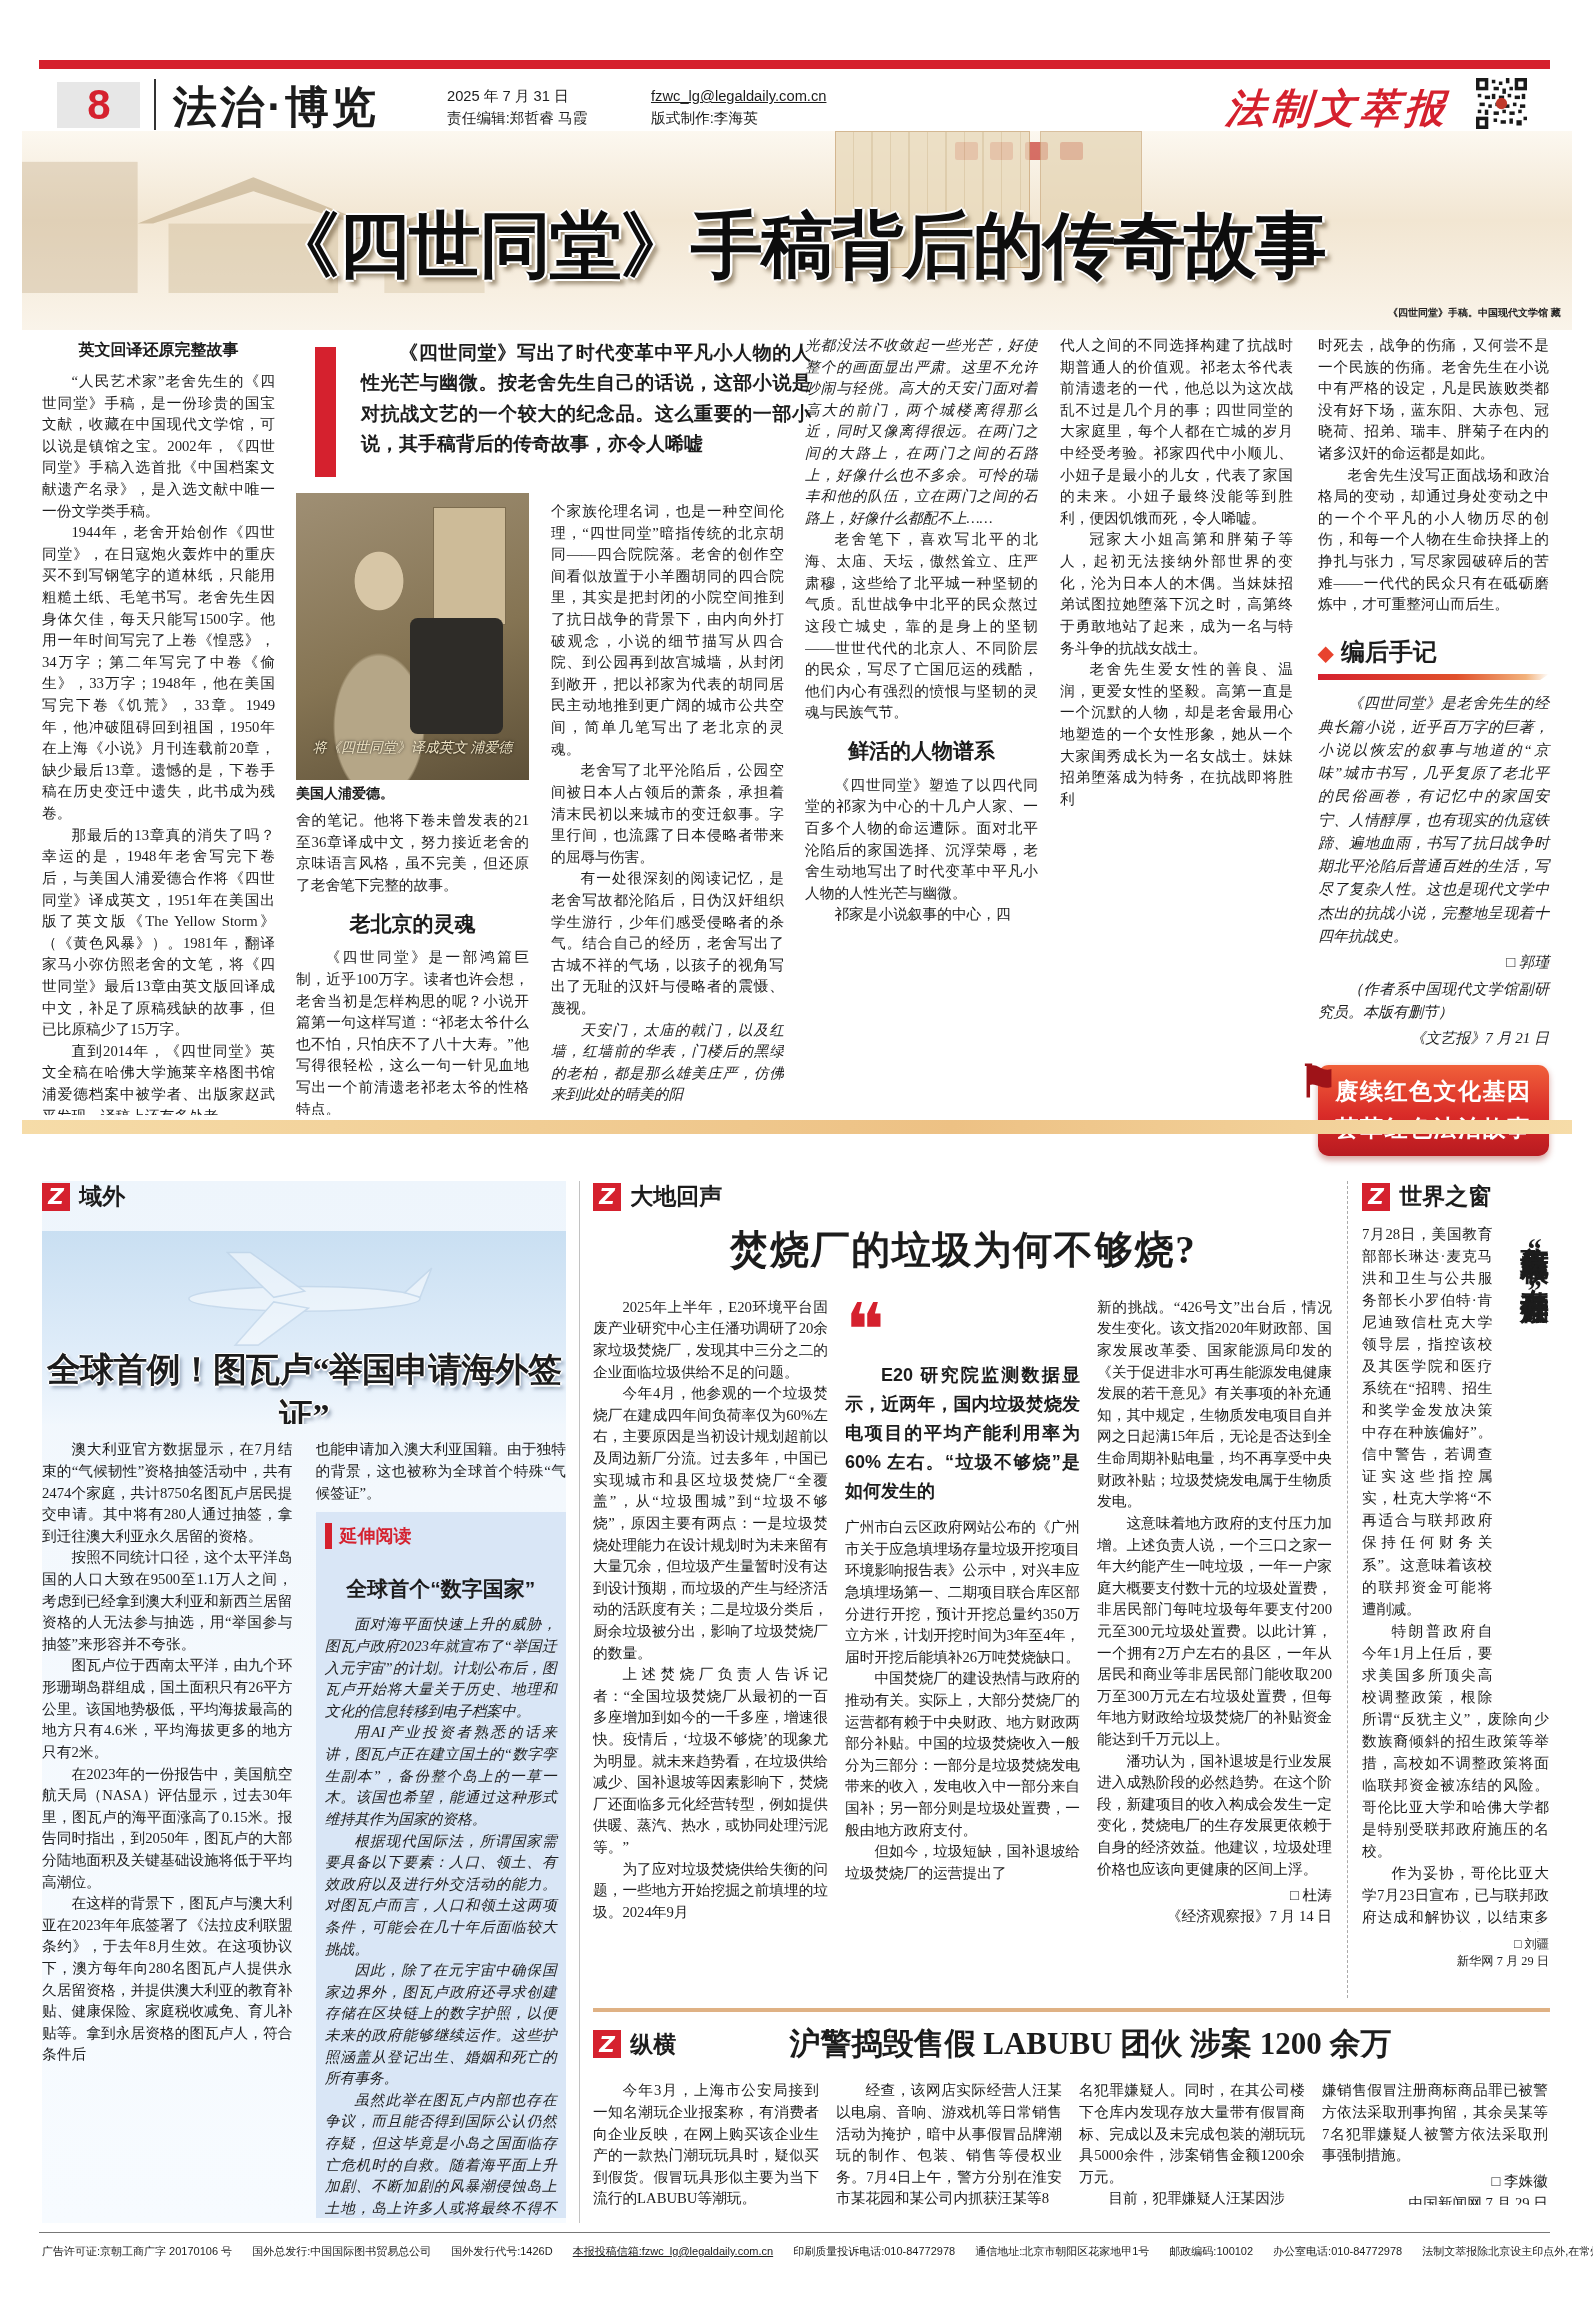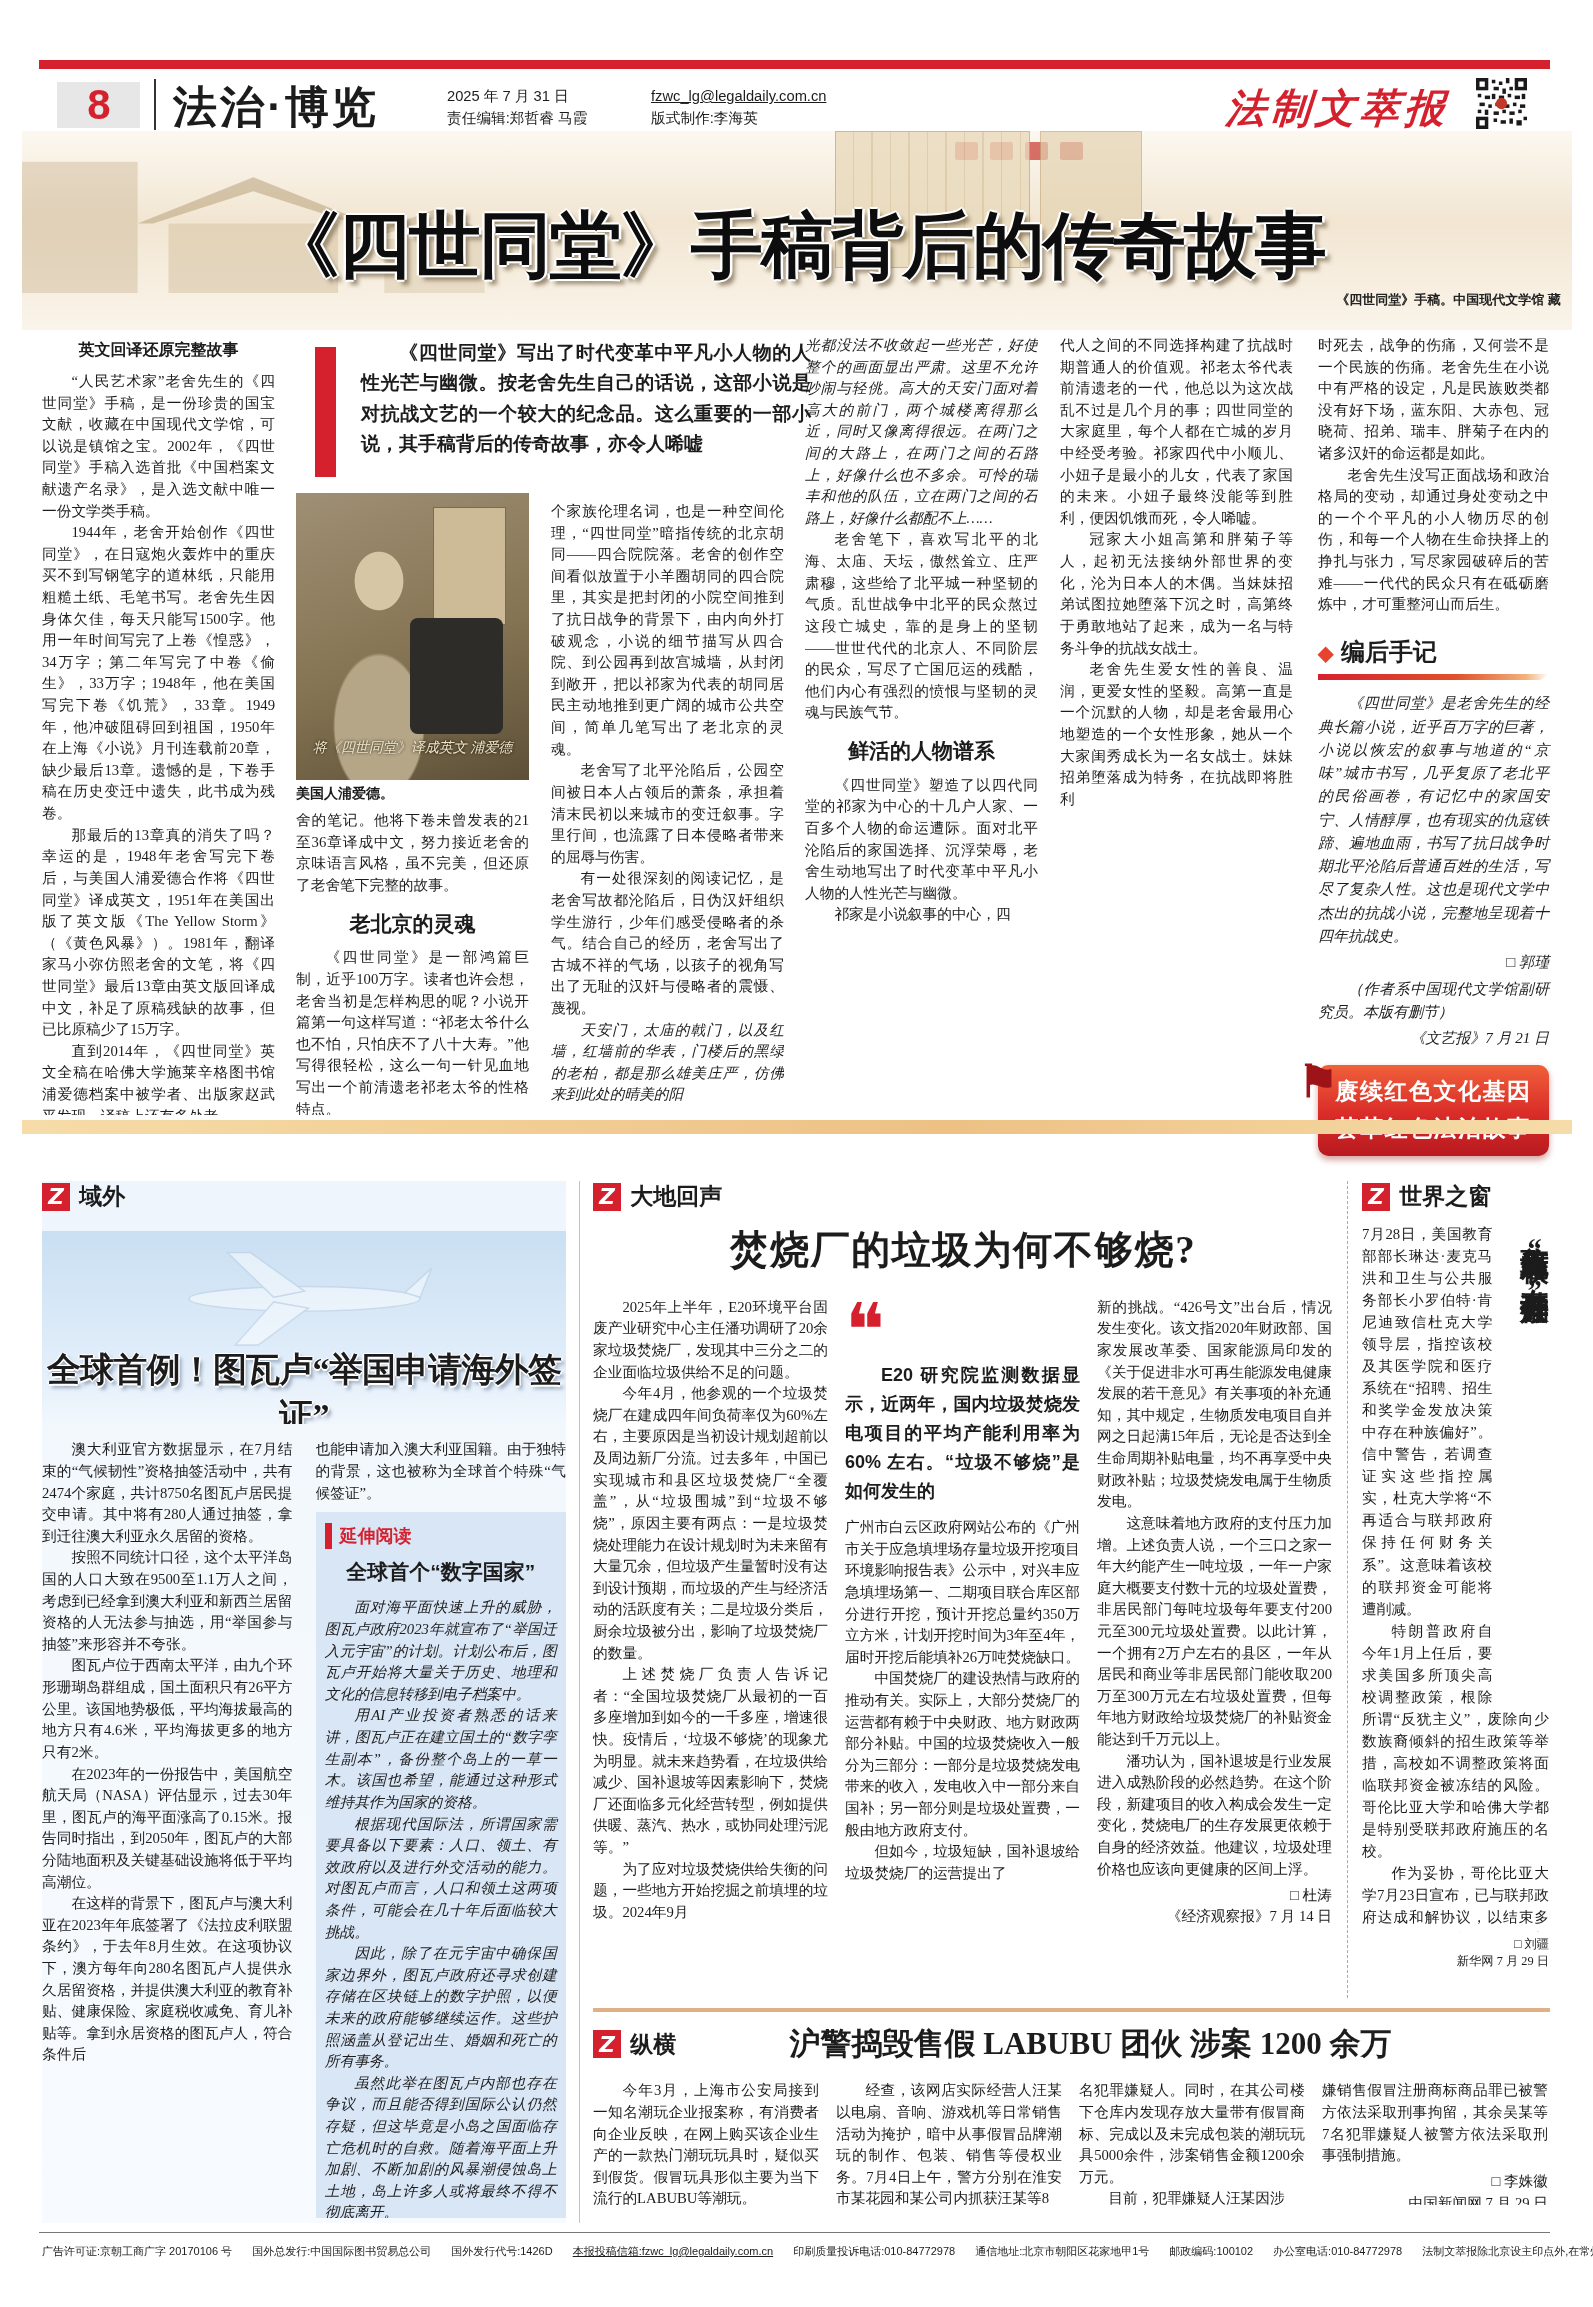--- a/index.html
+++ b/index.html
@@ -27,21 +27,21 @@
   .temple{position:absolute;left:0;top:0;width:478px;height:199px;opacity:.55;}
   .seals{position:absolute;left:933px;top:10.8px;display:flex;gap:12.3px;opacity:.7;}
   .seal{width:23px;height:18.5px;background:#c8372e;border-radius:2.3px;}
   .paperart{position:absolute;left:813px;top:0;width:193px;height:135px;background:
         repeating-linear-gradient(90deg,#e9dabc 0 17px,#d9c5a0 17px 18.5px);border:1.5px solid #caa77a;opacity:.8;}
   .paperart2{position:absolute;left:1018px;top:0;width:100px;height:116px;background:#e4d3b2;
         border:1.5px solid #c9a87c;opacity:.7;}
   .headline{position:absolute;left:0;right:0;top:79px;text-align:center;font-size:72px;line-height:1;
         font-weight:900;font-family:"Liberation Serif",serif;color:#0d0d0d;letter-spacing:-1.5px;
         text-shadow:2.3px 0 0 #fff,-2.3px 0 0 #fff,0 2.3px 0 #fff,0 -2.3px 0 #fff,4.6px 5.4px 4.6px rgba(80,60,30,.55);}
-  .banner-caption{position:absolute;right:10.8px;bottom:21px;font-size:13px;font-weight:bold;
+  .banner-caption{position:absolute;right:10.8px;bottom:10px;font-size:10px;font-weight:bold;
         font-family:"Liberation Sans",sans-serif;color:#222;}
   
   .feature{position:absolute;left:42px;top:335px;width:1507px;height:780px;}
   .fcol{position:absolute;top:0;width:233px;height:780px;overflow:hidden;font-size:14.7px;
         line-height:1.47;text-align:justify;}
   .fcol p{margin:0;text-indent:2em;}
   .fcol p.ni{text-indent:0;}
   .fcol .kai{font-style:italic;}
   .colhead{font-family:"Liberation Sans",sans-serif;font-weight:700;font-size:16px;text-align:center;
         margin:3.1px 0 9.3px;text-indent:0;}
@@ -107,21 +107,21 @@
   .sky{position:relative;margin-top:19px;height:193px;
         background:linear-gradient(180deg,#c9dff2 0%,#e2eefa 70%,#f1f7fd 100%);overflow:hidden;}
   .plane{position:absolute;left:116px;top:6.2px;width:293px;height:116px;opacity:.55;}
   .ov-headline{position:absolute;left:0;right:0;top:116px;text-align:center;font-size:34px;font-weight:900;
         font-family:"Liberation Serif",serif;letter-spacing:-0.8px;
         text-shadow:1.5px 0 0 #fff,-1.5px 0 0 #fff,0 1.5px 0 #fff,0 -1.5px 0 #fff,3.1px 3.9px 3.9px rgba(60,80,110,.5);}
   .ycols{display:flex;gap:23px;margin-top:15.4px;padding:0 0 0 0;}
   .ycol{width:251px;height:779px;overflow:hidden;}
   .extbox{background:#d9e6f6;padding:10.8px 9.3px;margin-top:7.7px;}
   .ext-label{display:inline-block;border-left:7.7px solid #d5212e;padding-left:7.7px;color:#d5212e;
-        font-family:Liberation Sans, sans-serif;font-weight:900;font-size:18px;margin-bottom:5px;}
+        font-family:Liberation Sans, sans-serif;font-weight:900;font-size:18px;margin-bottom:22px;}
   .ext-title{text-align:center;font-family:"Liberation Sans",sans-serif;font-weight:900;font-size:21px;
         margin:3.1px 0 9.3px;}
   .extbox p{font-style:italic;}
   
   .vr1{position:absolute;left:537px;top:0;width:0.8px;height:1042px;background:#c2c2c2;}
   .vr2{position:absolute;left:1305px;top:0;width:0;height:817px;border-left:1.5px dashed #aaa;}
   .echo{position:absolute;left:551px;top:0;width:740px;height:833px;}
   .echo-headline{text-align:center;font-size:39px;font-weight:900;font-family:"Liberation Serif",serif;
         margin-top:10.8px;letter-spacing:1.5px;}
   .ecols{display:flex;gap:17px;margin-top:20px;}

